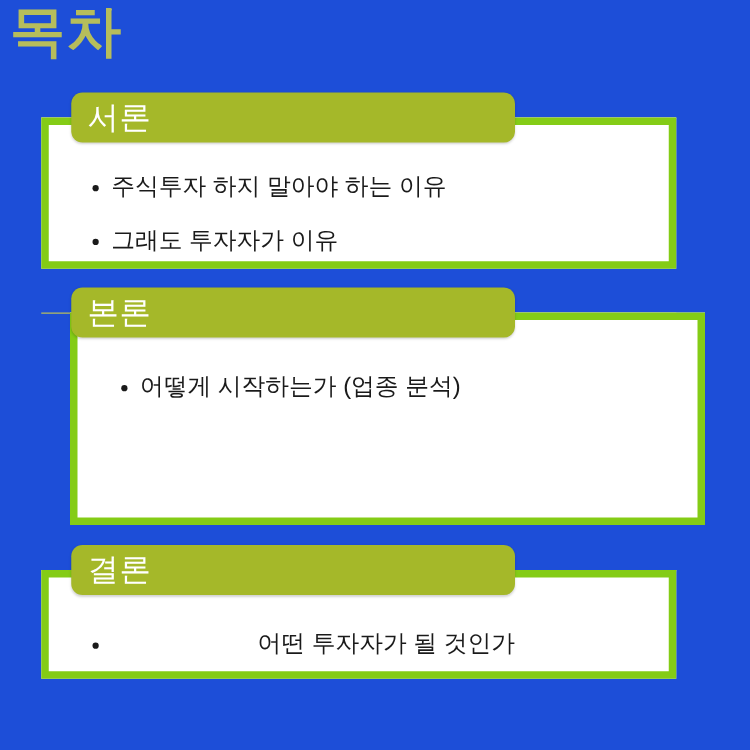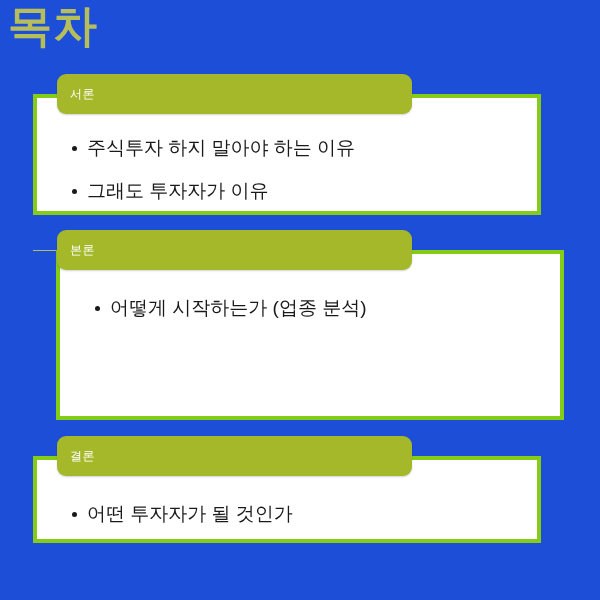--- a/index.html
+++ b/index.html
@@ -44,21 +44,21 @@
     top: 0;
     width: 600px;
   }
 
   
   .section-box {
     position: absolute;
     left: 33px;
     width: 508px;              
     box-sizing: border-box;
-    border: 4px solid #84cc16;
+    border: 6px solid #84cc16;
     background: #ffffff;
   }
 
   
   .connector-left {
     position: absolute;
     left: 33px;
     width: 26px;               
     height: 1px;
     background: #b6bd5e;
@@ -80,21 +80,21 @@
     box-sizing: border-box;
     background: #a5b829;
     border-radius: 9px;
     box-shadow: 0 1px 2px rgba(0,0,0,0.18);
   }
   .section-header-label {
     position: absolute;
     left: 13px;
     top: 50%;
     transform: translateY(-50%);
-    font-size: 12px;
+    font-size: 25px;
     line-height: 24px;
     color: #ffffff;
     white-space: nowrap;
     letter-spacing: 0.5px;
   }
 
   
   .bullet-list {
     position: absolute;
     left: 35px;                
@@ -132,21 +132,21 @@
   #section-2 .section-box    { top: 250px; height: 170px; margin-left: 23px; } 
   #section-2 .connector-left  { top: 250px; }
   #section-2 .connector-right { top: 250px; }
   #section-2 .bullet-list    { top: 44px; }
 
   
   #section-3 .section-header { top: 436px; padding-left: 23px; }
   #section-3 .section-box    { top: 456px; height: 87px; }  
   #section-3 .connector-left  { top: 456px; }
   #section-3 .connector-right { top: 456px; }
-  #section-3 .bullet-list    { top: 44px; }
+  #section-3 .bullet-list    { top: 44px; text-align: center; }
 </style>
 </head>
 <body>
 
 <div id="slide">
 
   <div id="page-title">목차</div>
 
   <div class="section" id="section-1">
 

